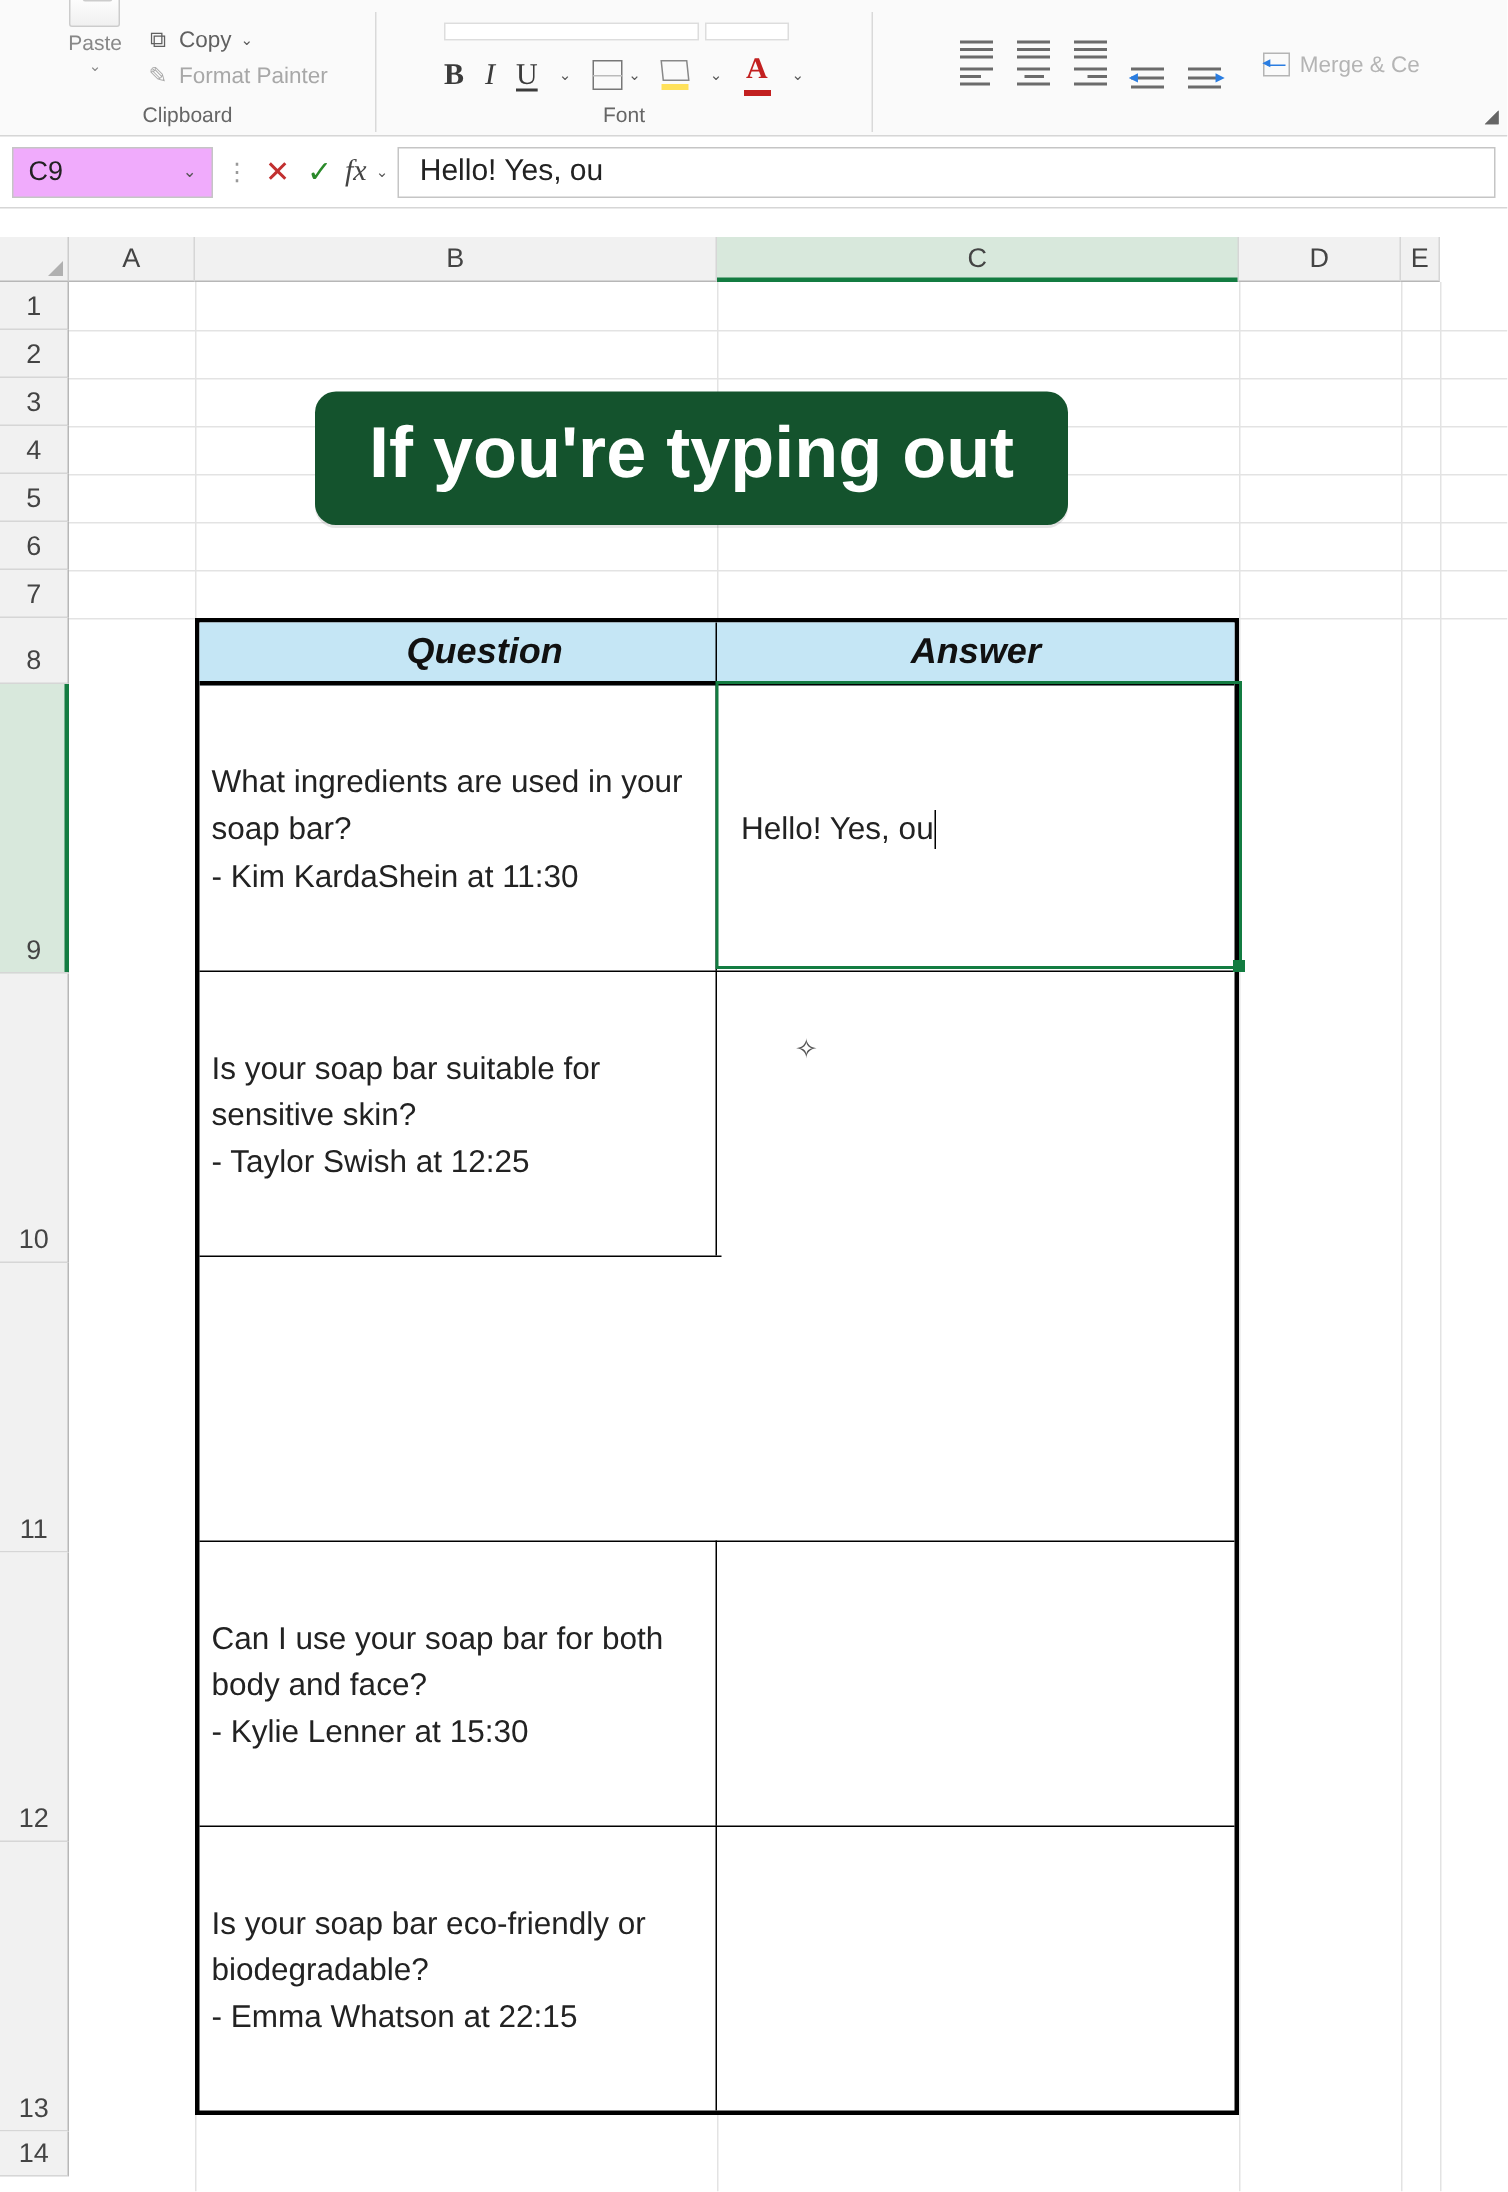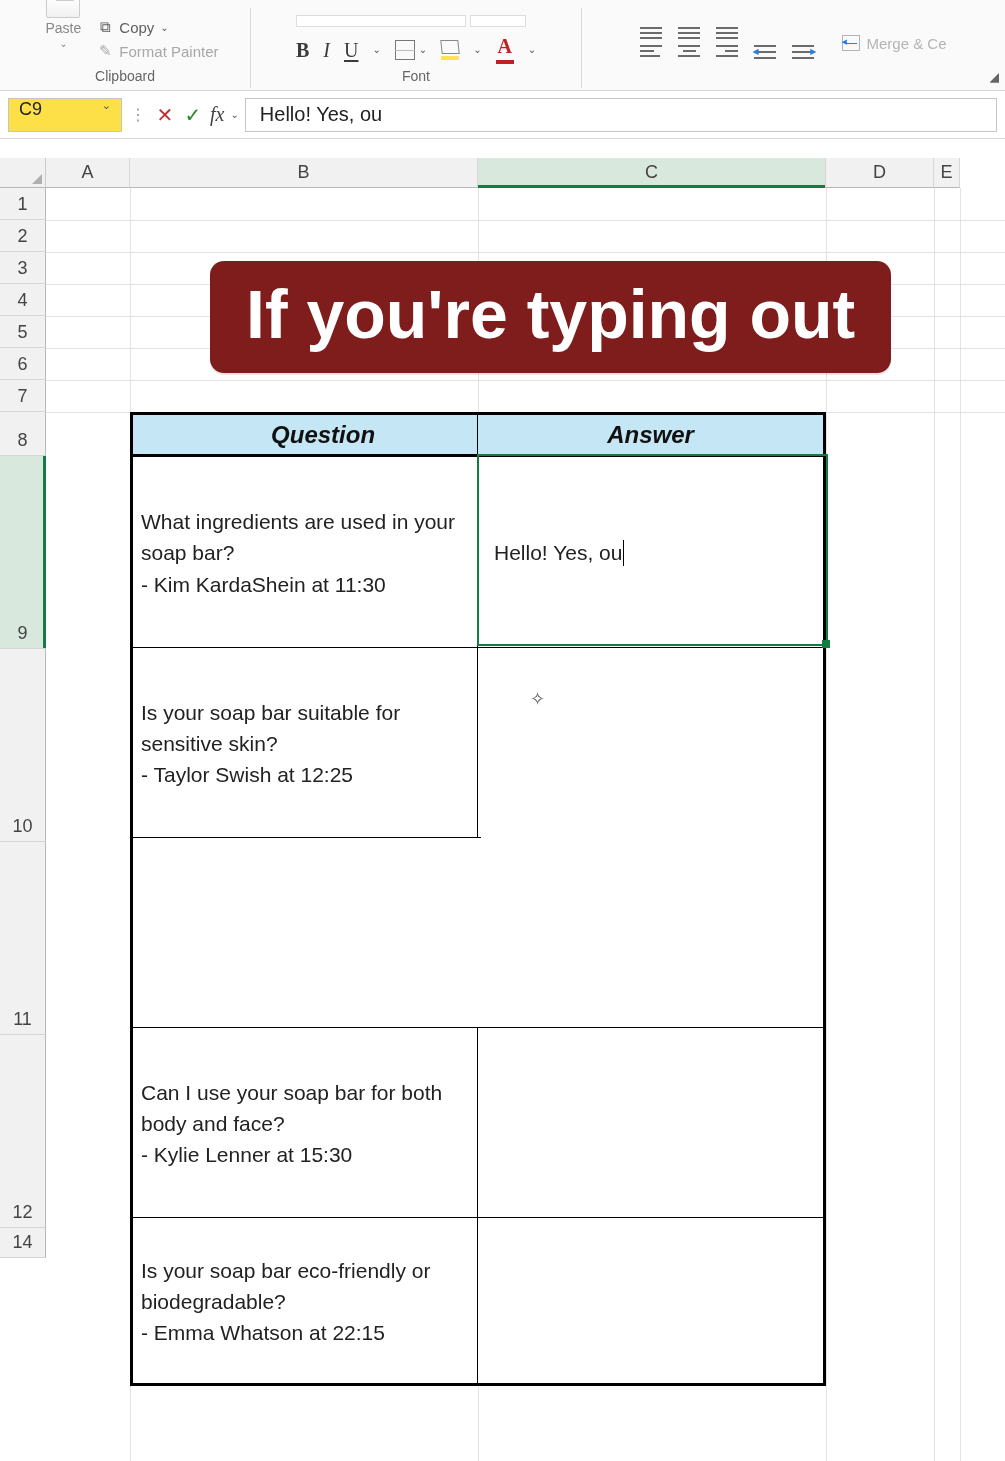--- a/index.html
+++ b/index.html
@@ -62,21 +62,21 @@
   .indent-icon::after { content:"◀"; position:absolute; left:-2px; top:2px; font-size:8px; color:#2a7de1;}
   .indent-icon.right::after { content:"▶"; left:auto; right:-2px;}
 
   .merge { display:flex; align-items:center; gap:6px; color:#b4b4b4; font-size:15px;}
   .merge-icon { width:18px; height:16px; border:1px solid #b4b4b4; position:relative;}
   .merge-icon::before{content:""; position:absolute; top:50%; left:2px; right:2px; border-top:1px solid #2a7de1;}
   .merge-icon::after{content:"◀"; position:absolute; left:-2px; top:2px; font-size:7px; color:#2a7de1;}
 
   
   .formula-bar { display:flex; align-items:center; height:48px; border-bottom:1px solid #d6d6d6; padding:6px 8px; gap:6px;}
-  .name-box { width:114px; height:34px; border:1px solid #c5c5c5; background:#fde047; display:flex; padding:0 10px; font-size:18px; color:#222; justify-content:space-between;}
+  .name-box { width:134px; height:34px; border:1px solid #c5c5c5; background:#f0abfc; display:flex; align-items:center; padding:0 10px; font-size:18px; color:#222; justify-content:space-between;}
   .name-box .chev { font-size:11px; color:#555;}
   .fb-sep { color:#999; font-size:16px; padding:0 2px;}
   .fb-btn { width:22px; text-align:center; font-size:20px; color:#444; }
   .fb-btn.red { color:#c23030;}
   .fb-btn.green { color:#2a8a2a;}
   .fx { font-style:italic; font-family:serif; font-size:20px; color:#444;}
   .formula-input { flex:1; border:1px solid #c5c5c5; height:34px; background:#fff; display:flex; align-items:center; padding:0 14px; font-size:20px; color:#222;}
 
   
   .grid { position: absolute; top: 158px; left:0; right:0; bottom:0; }
@@ -108,22 +108,22 @@
   .active-cell-border { position:absolute; border:2px solid #137c41; pointer-events:none;}
   .active-cell-handle { position:absolute; width:8px; height:8px; background:#137c41; right:-4px; bottom:-4px;}
 
   .editing-text { display:flex; align-items:center; font-size:21px; width:100%; height:100%; padding:0 8px; }
   .text-caret { display:inline-block; width:1px; height:26px; background:#000; margin-left:1px;}
 
   .float-cursor { position:absolute; font-size:18px; color:#555; }
 
   
   .caption-overlay {
-    position:absolute; background:#7f1d1d; color:#fff; border-radius:14px;
-    font-size:68px; font-weight:600; padding:14px 36px 20px 36px;
+    position:absolute; background:#14532d; color:#fff; border-radius:14px;
+    font-size:48px; font-weight:600; padding:14px 36px 20px 36px;
     font-family: "Segoe UI", Arial, sans-serif;
     box-shadow: 0 2px 0 rgba(0,0,0,0.1);
   }
 </style>
 </head>
 <body>
 
 <div class="ribbon">
   <div class="ribbon-groups">
 
@@ -277,20 +277,21 @@
       <div class="row-h" style="height: 32px;">3</div>
       <div class="row-h" style="height: 32px;">4</div>
       <div class="row-h" style="height: 32px;">5</div>
       <div class="row-h" style="height: 32px;">6</div>
       <div class="row-h" style="height: 32px;">7</div>
       <div class="row-h" style="height: 44px;">8</div>
       <div class="row-h selected" style="height: 193px;">9</div>
       <div class="row-h" style="height: 193px;">10</div>
       <div class="row-h" style="height: 193px;">11</div>
       <div class="row-h" style="height: 193px;">12</div>
+      <div class="row-h" style="height: 193px;">13</div>
       <div class="row-h" style="height: 30px;">14</div>
     </div>
 
   <div class="cells" id="cells">
       <div class="gridline-v" style="left: 84px;"></div>
       <div class="gridline-v" style="left: 432px;"></div>
       <div class="gridline-v" style="left: 780px;"></div>
       <div class="gridline-v" style="left: 888px;"></div>
       <div class="gridline-v" style="left: 914px;"></div>
       <div class="gridline-h" style="top: 32px;"></div>
@@ -321,21 +322,21 @@
           <div class="qa-a" style="width: 348px;"></div>
         </div>
         <div class="qa-body-row" style="height: 190px;">
           <div class="qa-a" style="width: 348px;"></div>
         </div>
         <div class="qa-body-row" style="height: 190px;">
           <div class="qa-q" style="width: 348px; white-space: pre-line;">Can I use your soap bar for both body and face?
 - Kylie Lenner at 15:30</div>
           <div class="qa-a" style="width: 348px;"></div>
         </div>
-        <div class="qa-body-row" style="height: 166px;">
+        <div class="qa-body-row" style="height: 190px;">
           <div class="qa-q" style="width: 348px; white-space: pre-line;">Is your soap bar eco-friendly or biodegradable?
 - Emma Whatson at 22:15</div>
           <div class="qa-a" style="width: 348px;"></div>
         </div>
       </div>
       <div class="active-cell-border" style="left: 431px; top: 266px; width: 351px; height: 192px;">
         <div class="active-cell-handle"></div>
       </div>
       <div class="float-cursor" style="left: 484px; top: 500px;">✧</div>
     </div>

